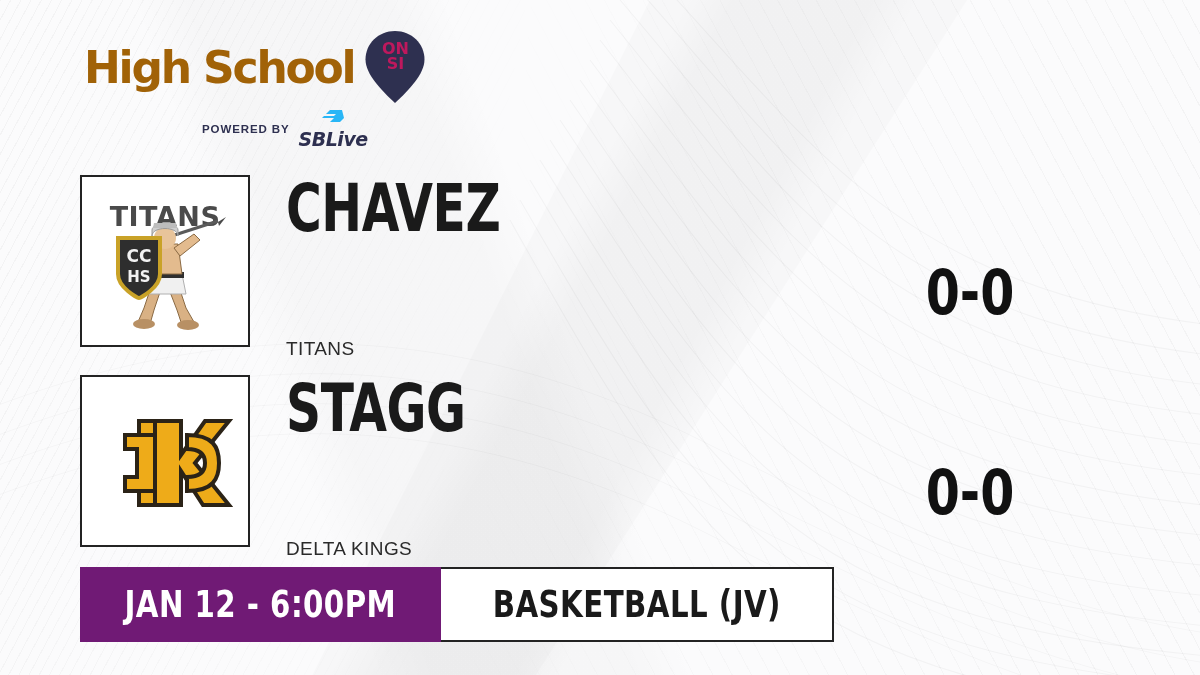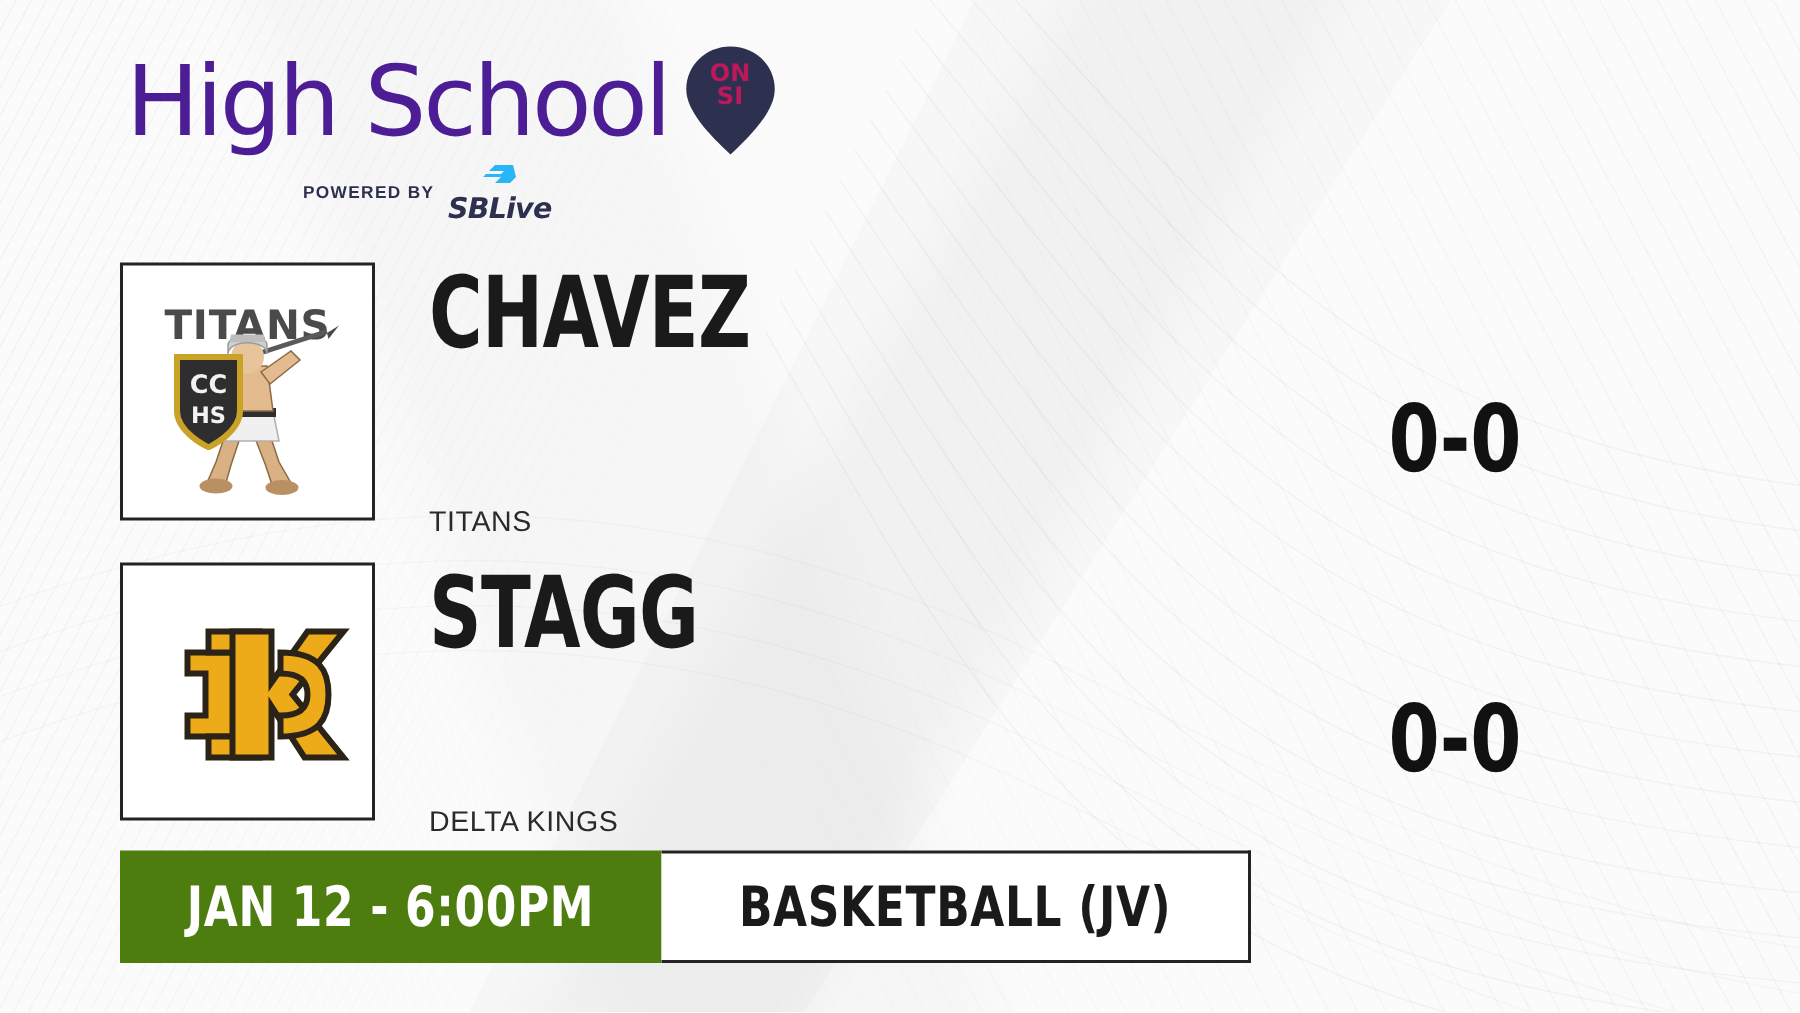--- a/index.html
+++ b/index.html
@@ -36,22 +36,22 @@
     background:linear-gradient(250deg, rgba(0,0,0,0) 52%, rgba(0,0,0,0.018) 56%, rgba(0,0,0,0.018) 70%, rgba(0,0,0,0) 74%);
   }
   .bg-swoosh { position:absolute; inset:0; }
   .bg-swoosh svg { width:100%; height:100%; display:block; }
 
   
   .brand { position:absolute; left:84px; top:32px; }
   .brand-row { display:flex; align-items:center; gap:8px; }
   .brand-word {
     font-family:"DejaVu Sans", sans-serif;
-    font-weight:normal; font-size:65px; letter-spacing:-2.2px;
-    color:#4c1d95; line-height:1; white-space:nowrap;
+    font-weight:bold; font-size:44px; letter-spacing:-2.2px;
+    color:#a16207; line-height:1; white-space:nowrap;
   }
   .pin { position:relative; width:62px; height:74px; margin-left:2px; margin-top:-2px; }
   .pin svg { position:absolute; inset:0; }
   .pin-txt {
     position:absolute; left:0; top:11px; width:62px; text-align:center;
     color:#be185d; font-family:"DejaVu Sans", sans-serif; font-weight:bold;
     font-size:16px; line-height:15px; letter-spacing:0px;
   }
   .powered {
     display:flex; align-items:center; gap:9px;
@@ -102,21 +102,21 @@
     font-weight:bold; font-size:62px; line-height:1; color:#111111;
     transform:scaleX(0.88); transform-origin:center;
     white-space:nowrap;
   }
   .record.one { left:902px; top:262px; width:136px; text-align:center; }
   .record.two { left:902px; top:462px; width:136px; text-align:center; }
 
   
   .infobar { position:absolute; left:80px; top:567px; display:flex; height:75px; }
   .infobar-date {
-    background:#4d7c0f; color:#ffffff;
+    background:#701a75; color:#ffffff;
     display:flex; align-items:center; justify-content:center;
     padding:0 26px; min-width:352px;
   }
   .infobar-sport {
     background:#ffffff; color:#1a1a1a;
     border:2px solid #232323; border-left:none;
     display:flex; align-items:center; justify-content:center;
     padding:0 32px; min-width:390px;
   }
   .bar-txt {

